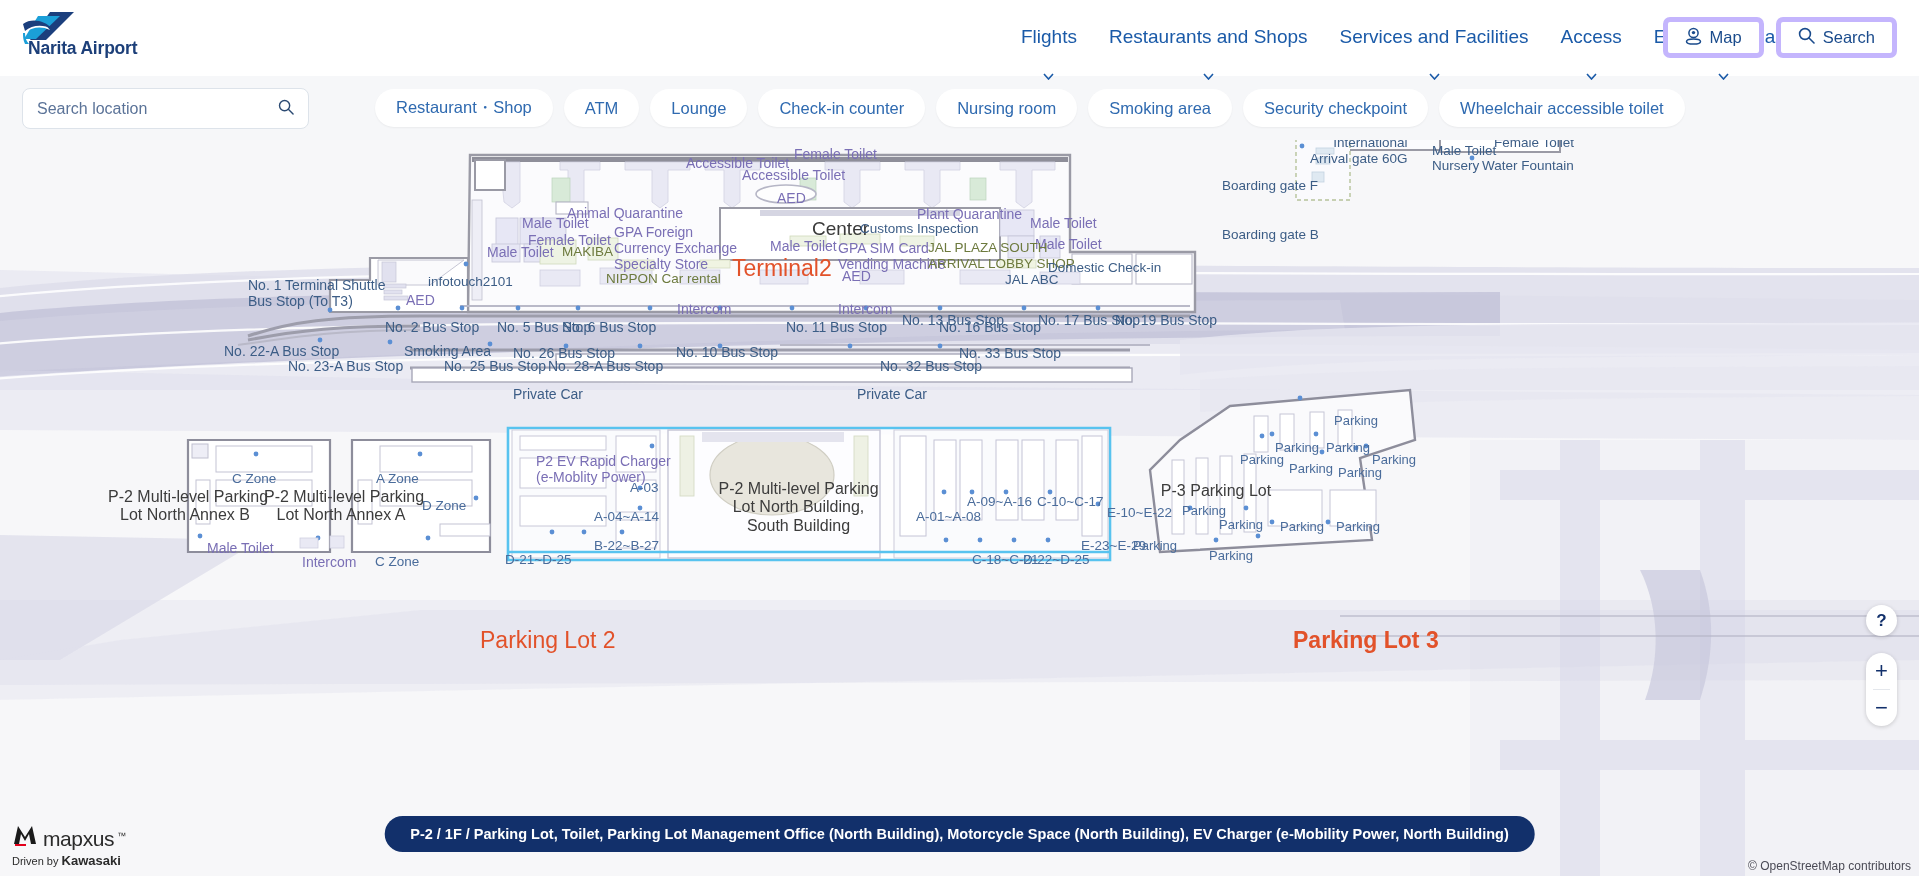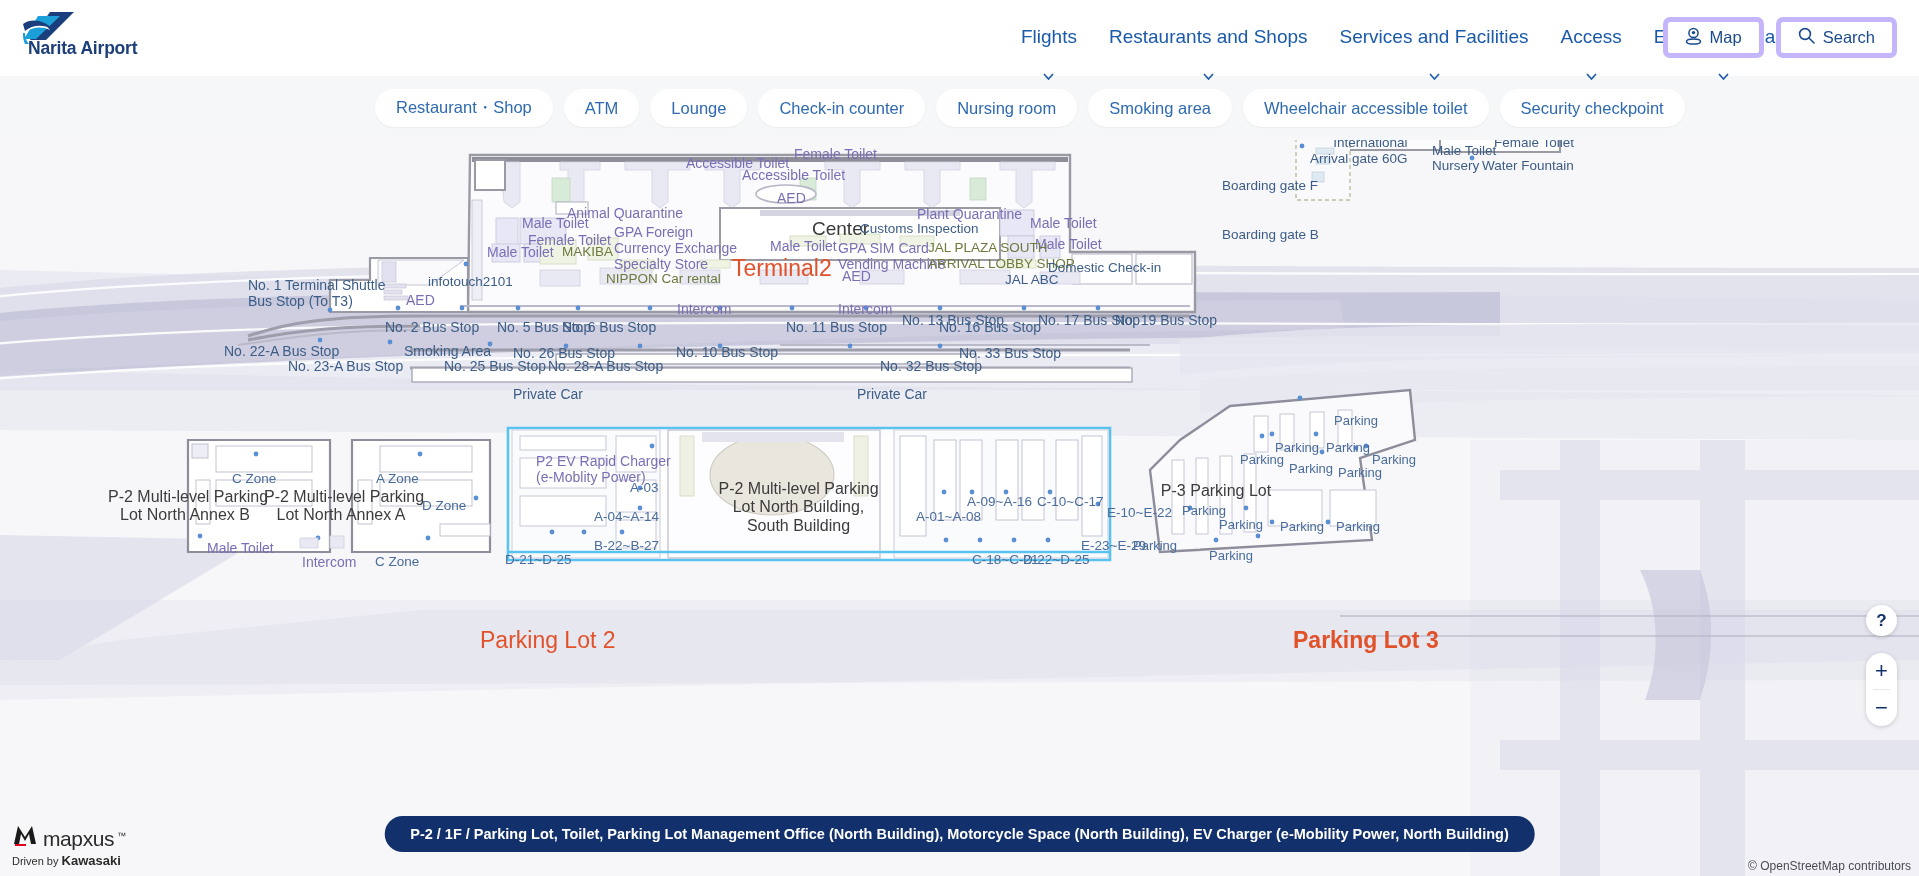--- a/index.html
+++ b/index.html
@@ -206,29 +206,38 @@
             <circle cx="7" cy="7" r="5.4" fill="none" stroke="#1a4b8c" stroke-width="1.6"></circle>
             <path d="M11 11 L16 16" stroke="#1a4b8c" stroke-width="1.6" stroke-linecap="round"></path>
           </svg>
         </span>
         <span>Search</span>
       </div>
     </div>
   </div>
 
   <div class="subbar">
+    <div class="searchbox">
+      <input type="text" placeholder="Search location" style="">
+      <span>
+        <svg width="16" height="16" viewBox="0 0 17 17">
+          <circle cx="7" cy="7" r="5.4" fill="none" stroke="#2b4a72" stroke-width="1.5"></circle>
+          <path d="M11 11 L16 16" stroke="#2b4a72" stroke-width="1.5" stroke-linecap="round"></path>
+        </svg>
+      </span>
+    </div>
     <div class="chips">
       <div class="chip">Restaurant・Shop</div>
       <div class="chip">ATM</div>
       <div class="chip">Lounge</div>
       <div class="chip">Check-in counter</div>
       <div class="chip">Nursing room</div>
       <div class="chip">Smoking area</div>
+      <div class="chip">Security checkpoint</div>
       <div class="chip">Wheelchair accessible toilet</div>
-      <div class="chip">Security checkpoint</div>
     </div>
   </div>
 
   <div class="map">
     <svg class="map-svg" viewBox="0 0 1919 736">
       <rect x="0" y="0" width="1919" height="736" fill="#f7f7f9"></rect>
 
       <g fill="#dcdcea">
         <path d="M0 130 L420 140 L980 150 L1919 160 L1919 250 L0 250 Z" opacity="0.45"></path>
         <path d="M-20 150 C350 110, 900 128, 1919 128 L1919 210 C900 200, 350 200, -20 225 Z" opacity="0.75"></path>

